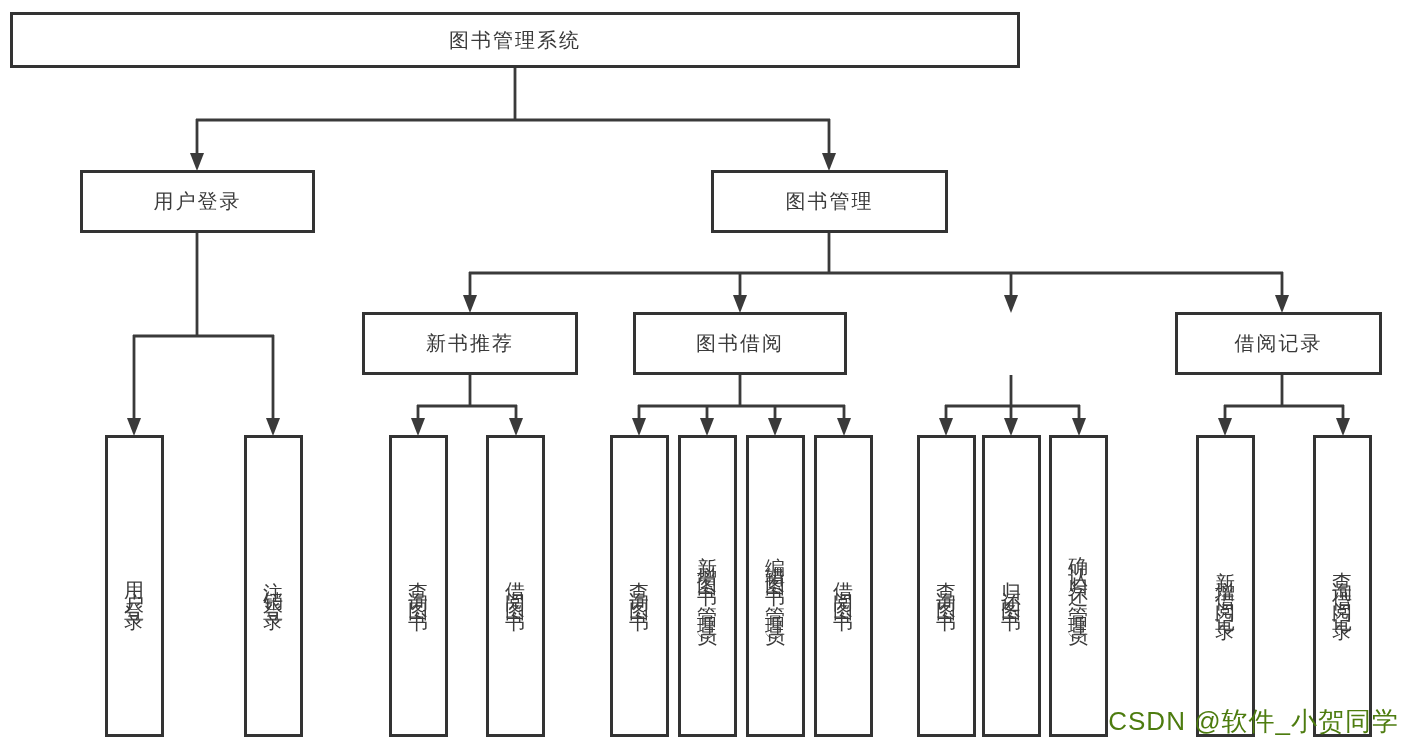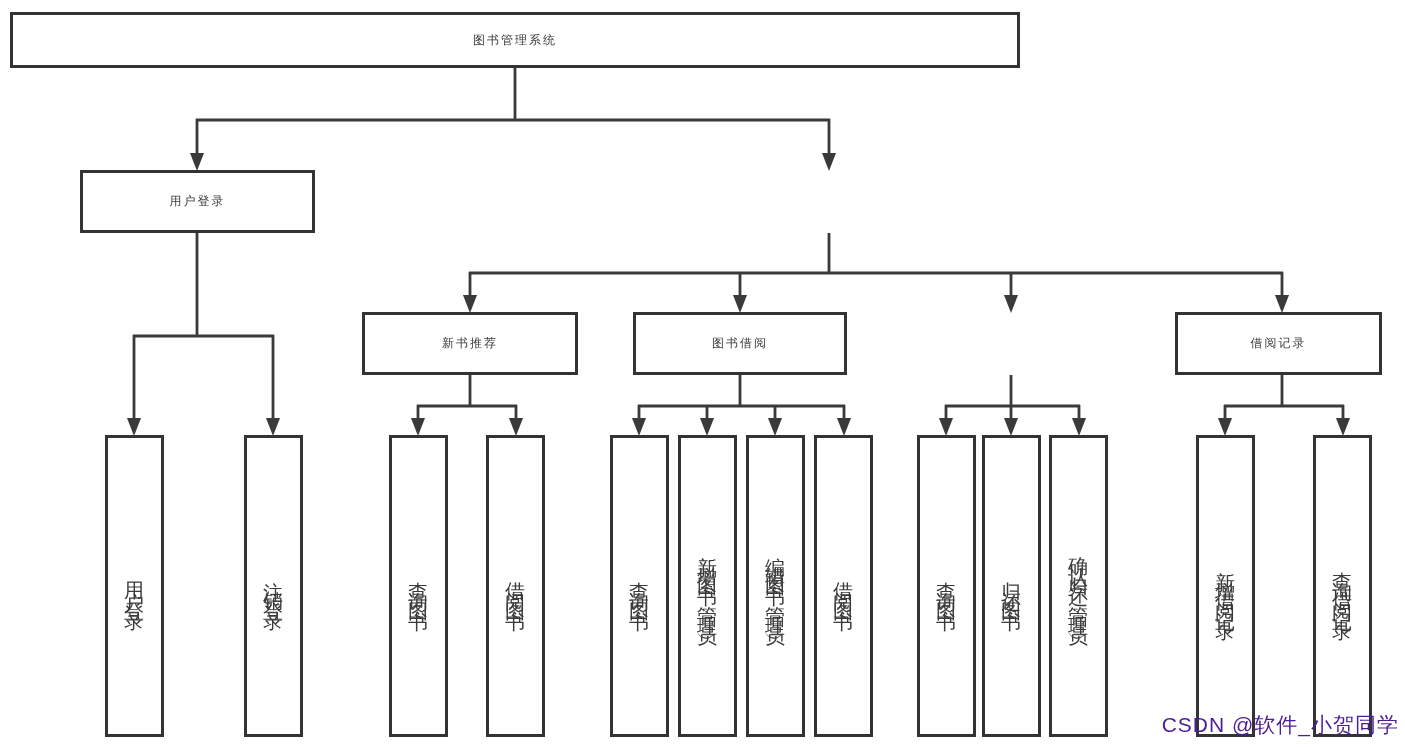--- a/index.html
+++ b/index.html
@@ -11,21 +11,21 @@
     font-family:"Liberation Sans","DejaVu Sans",sans-serif;
     color:#3a3a3a;
   }
   #wires{position:absolute;left:0;top:0;width:1405px;height:747px;}
   .node{
     position:absolute;
     box-sizing:border-box;
     border:3px solid #333333;
     background:#ffffff;
     display:flex;align-items:center;justify-content:center;
-    font-size:12px;letter-spacing:2px;
+    font-size:20px;letter-spacing:2px;
     color:#3a3a3a;
   }
   .root{left:10px;top:12px;width:1010px;height:56px;}
   .lvl2,.lvl3{height:63px;}
   .n-user-login{left:80px;top:170px;width:235px;}
   .n-book-mgmt{left:711px;top:170px;width:237px;}
   .n-newbook{left:362px;top:312px;width:216px;}
   .n-borrow{left:633px;top:312px;width:214px;align-items:center;}
   .n-current{left:904px;top:312px;width:214px;}
   .n-records{left:1175px;top:312px;width:207px;}
@@ -42,22 +42,22 @@
     text-orientation:mixed;
     font-size:20px;
     letter-spacing:10px;
     line-height:1;
     white-space:nowrap;
     color:#3a3a3a;
   }
   .watermark{
     position:absolute;
     right:6px;bottom:8px;
-    font-size:21px;
-    color:#4c1d95;
+    font-size:26px;
+    color:#4d7c0f;
     letter-spacing:1px;
     z-index:10;
   }
   svg line{stroke:#3a3a3a;stroke-width:2.8;}
   svg polygon{fill:#3a3a3a;}
 </style>
 </head>
 <body>
 
 <div id="canvas">
@@ -138,20 +138,23 @@
     </g>
   </svg>
 
   <div class="node root">
     <span>图书管理系统</span>
   </div>
 
   <div class="node lvl2 n-user-login">
     <span>用户登录</span>
   </div>
+  <div class="node lvl2 n-book-mgmt">
+    <span>图书管理</span>
+  </div>
 
   <div class="node lvl3 n-newbook">
     <span>新书推荐</span>
   </div>
   <div class="node lvl3 n-borrow">
     <span>图书借阅</span>
   </div>
   <div class="node lvl3 n-records">
     <span>借阅记录</span>
   </div>

